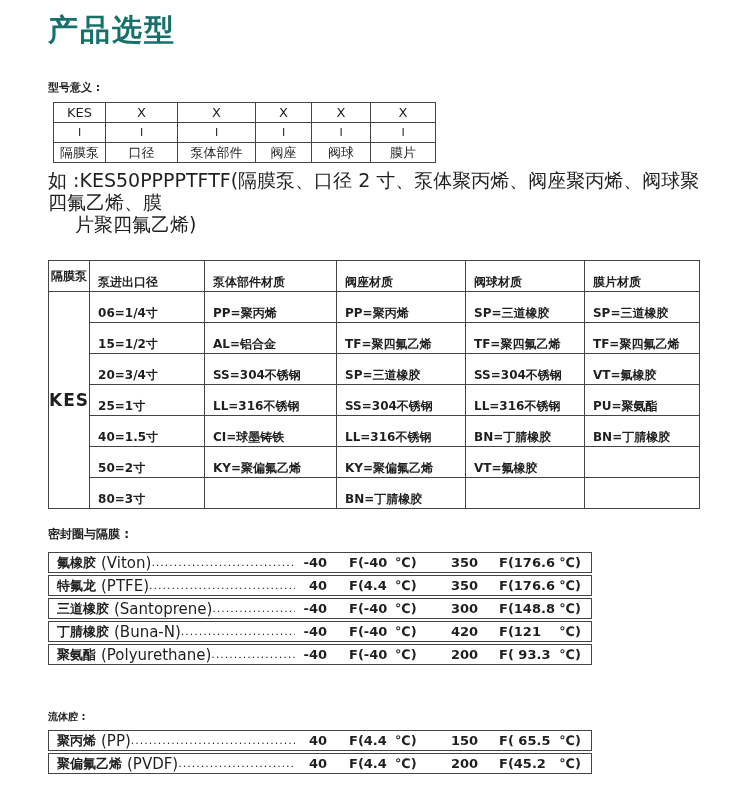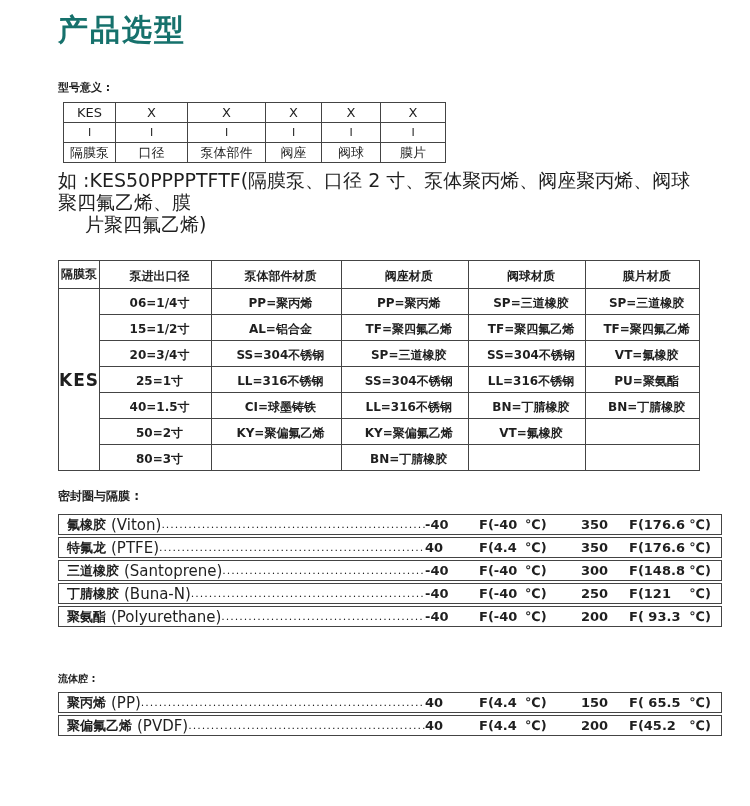--- a/index.html
+++ b/index.html
@@ -2,21 +2,21 @@
 <html><head>
 <meta charset="utf-8">
 <style>
   * { box-sizing: border-box; }
   html,body { margin:0; padding:0; background:#fff; }
   body {
     width:750px; height:806px;
     font-family:"DejaVu Sans","Liberation Sans",sans-serif;
     color:#1f1f1f; overflow:hidden;
   }
-  .page { padding:12px 50px 0 48px;margin-left:10px; }
+  .page { padding:12px 50px 0 48px; }
 
   
   .h1 {
     font-size:30px; font-weight:bold; color:#16716c;
     letter-spacing:2px; line-height:36px; margin:0;
   }
   .h2 {
     font-size:26px; font-weight:bold; color:#16716c;
     letter-spacing:2px; line-height:32px; margin:15px 0 0 9px;
   }
@@ -34,46 +34,46 @@
   .t1 .c3{width:56px}.t1 .c4{width:59px}.t1 .c5{width:65px}
   .t1 .pipe-row td { font-size:11px; }
 
   
   .note { font-size:19px; line-height:22px; margin-top:6px; font-weight:500; }
   .note .l2 { padding-left:27px; }
 
   
   table.t2 { border-collapse:collapse; table-layout:fixed; margin-top:25px; }
   .t2 td, .t2 th {
-    border:1px solid #444; font-size:12px; padding:3px 0 0 8px;
-    text-align:center; height:26px; font-weight:600; white-space:nowrap;
+    border:1px solid #444; font-size:12px; padding:13px 0 0 8px;
+    text-align:left; height:26px; font-weight:600; white-space:nowrap;
   }
   .t2 th { height:28px; }
   .t2 .m0{width:40px}.t2 .m1{width:115px}.t2 .m2{width:132px}
   .t2 .m3{width:129px}.t2 .m4{width:119px}.t2 .m5{width:115px}
   .t2 th.center, .t2 td.kes { text-align:center; padding:0; }
   .t2 td.kes { font-size:17px; letter-spacing:1px; font-weight:600; }
 
   
-  .temp-table { margin-top:9px; width:664px; }
+  .temp-table { margin-top:9px; width:544px; }
   .temp-table.fluid { margin-top:4px; }
   .trow {
     display:flex; align-items:center; height:21px;
     border:1px solid #444; margin-bottom:2px;
     padding:0 10px 0 8px; font-size:13px; font-weight:600;
     background:#fff;
   }
   .cn { white-space:nowrap; }
   .en { font-weight:400; font-size:15px; margin-left:5px; white-space:nowrap; }
   .leader { flex:1; overflow:hidden; white-space:nowrap; font-weight:400; font-size:11px; color:#222; }
   .leader::after {
     content:"....................................................................................................................................................";
     letter-spacing:1px;
   }
-  .v-min { width:32px; white-space:pre; }
+  .v-min { width:32px; text-align:right; white-space:pre; }
   .f-min { width:46px; margin-left:22px; white-space:pre; }
   .u-min { width:26px; }
   .v-max { width:34px; margin-left:30px; }
   .f-max { width:56px; margin-left:14px; white-space:pre; }
   .u-max { width:26px; text-align:right; }
 </style>
 </head>
 <body>
 
 <div class="page">
@@ -232,21 +232,21 @@
       <span class="f-max">F(148.8</span>
       <span class="u-max">℃)</span>
     </div>
     <div class="trow">
       <span class="cn">丁腈橡胶</span>
       <span class="en">(Buna-N)</span>
       <span class="leader"></span>
       <span class="v-min">-40</span>
       <span class="f-min">F(-40</span>
       <span class="u-min">℃)</span>
-      <span class="v-max">250</span>
+      <span class="v-max">420</span>
       <span class="f-max">F(121</span>
       <span class="u-max">℃)</span>
     </div>
     <div class="trow">
       <span class="cn">聚氨酯</span>
       <span class="en">(Polyurethane)</span>
       <span class="leader"></span>
       <span class="v-min">-40</span>
       <span class="f-min">F(-40</span>
       <span class="u-min">℃)</span>

